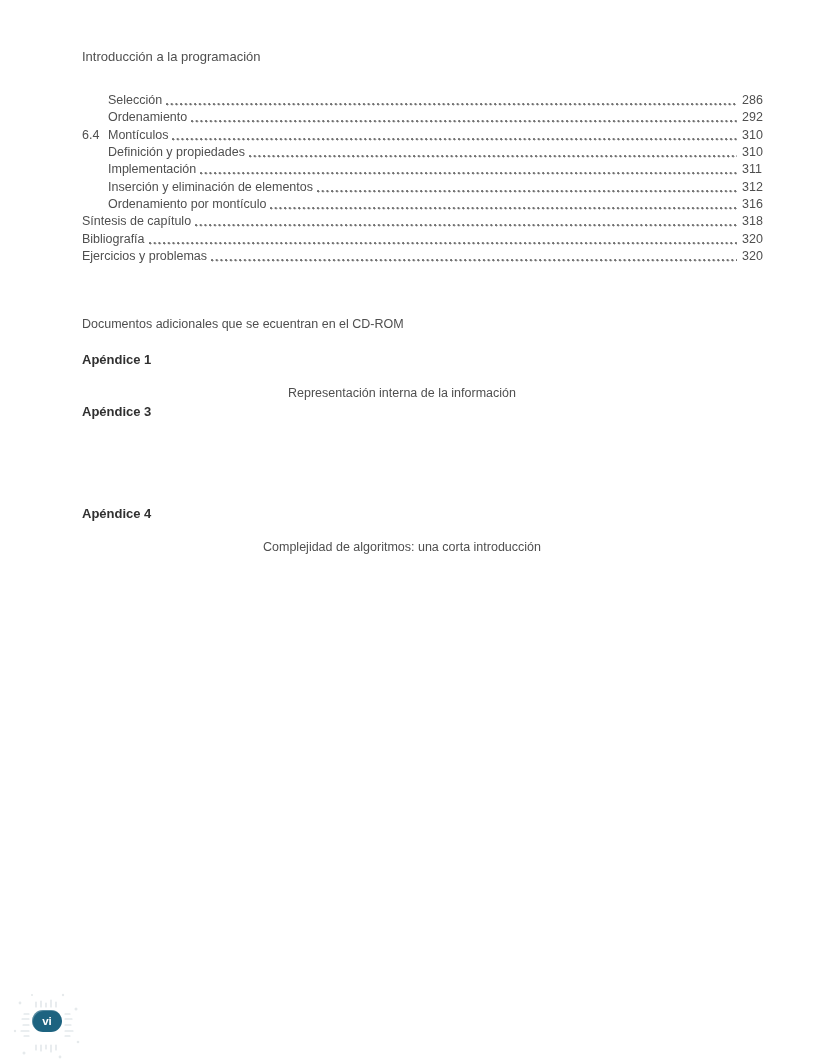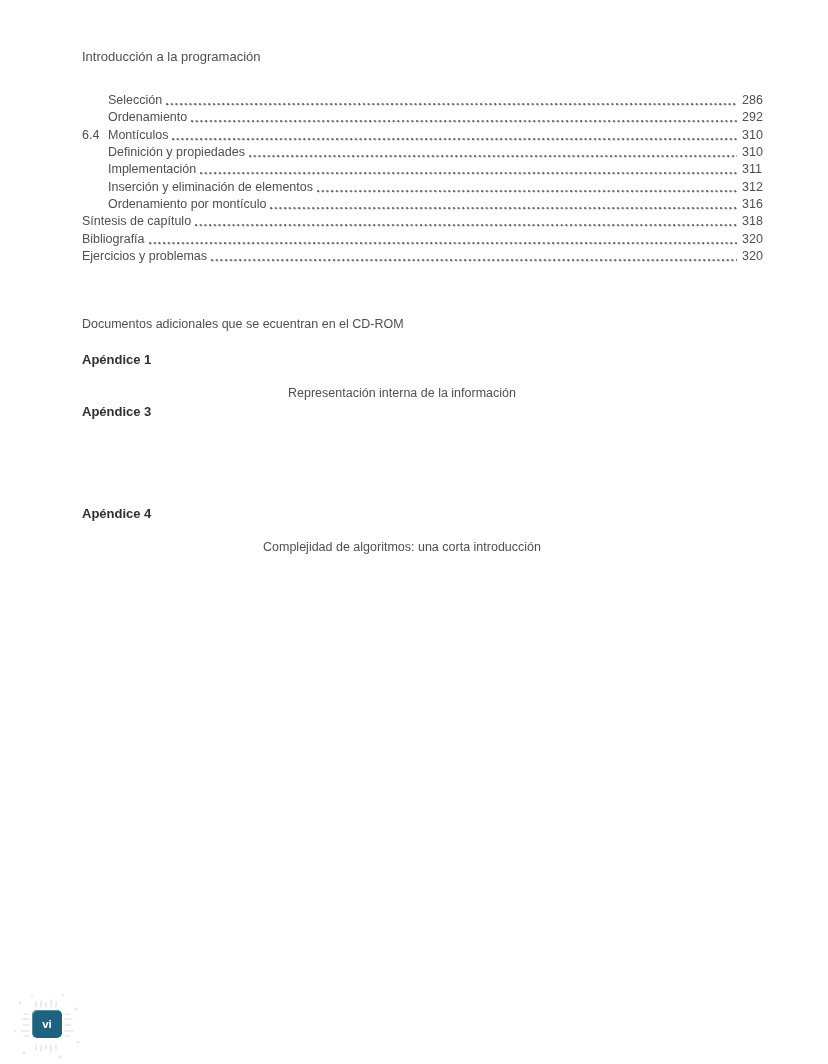--- a/index.html
+++ b/index.html
@@ -94,23 +94,23 @@
   .chip-decoration {
     position: absolute;
     left: 0;
     top: 0;
   }
   .page-badge {
     position: absolute;
     left: 24px;
     top: 23px;
     width: 30px;
-    height: 28px;
+    height: 22px;
     background: #1d6380;
-    border-radius: 5px;
+    border-radius: 12px;
     box-shadow: inset 1px 1px 0 rgba(255,255,255,0.25);
     color: #ffffff;
     font-weight: bold;
     font-size: 11.5px;
     display: flex;
     align-items: center;
     justify-content: center;
   }
 </style>
 </head>

